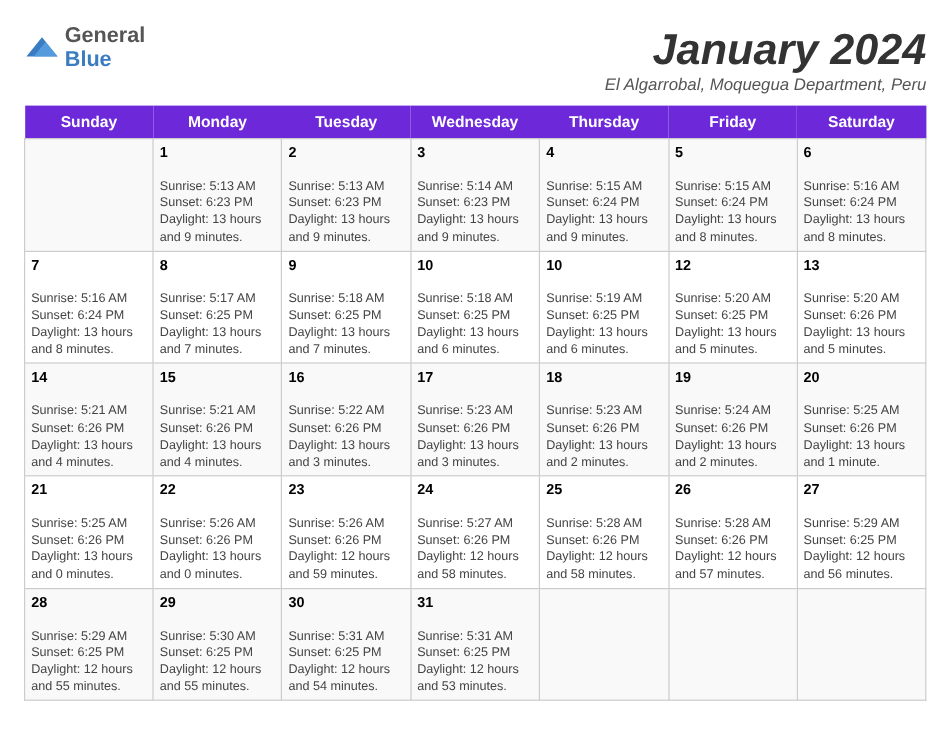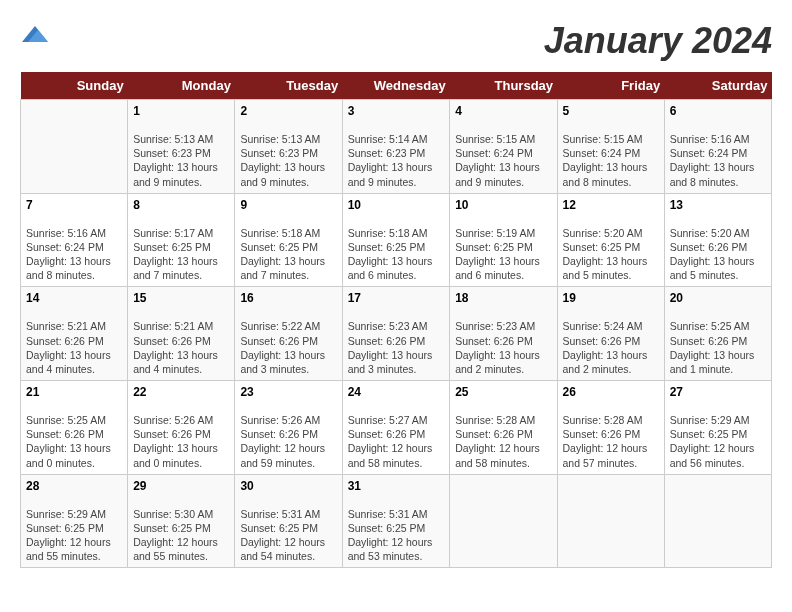--- a/index.html
+++ b/index.html
@@ -44,24 +44,24 @@
     .calendar-subtitle {
       font-size: 14px;
       color: #555;
     }
     table {
       width: 100%;
       border-collapse: collapse;
       font-size: 11px;
     }
     thead tr th {
-      background-color: #7f1d1d;
+      background-color: #6d28d9;
       color: #fff;
       padding: 6px 4px;
-      text-align: right;
+      text-align: center;
       font-size: 13px;
       font-weight: bold;
     }
     tbody tr td {
       border: 1px solid #ccc;
       vertical-align: top;
       padding: 4px 5px;
       min-height: 80px;
       height: 90px;
       width: 108px;
@@ -87,23 +87,28 @@
   </style>
 </head>
 <body>
 
 <div class="header-section">
   <div class="logo">
     <svg class="logo-icon" viewBox="0 0 30 30" xmlns="http://www.w3.org/2000/svg">
       <polygon points="2,22 15,6 28,22" fill="#3a7cc1"></polygon>
       <polygon points="8,22 18,10 28,22" fill="#5fa8e8" opacity="0.7"></polygon>
     </svg>
+    <div class="logo-text">
+      <div class="logo-general">General</div>
+      <div class="logo-blue">Blue</div>
+    </div>
   </div>
   <div class="title-section">
     <div class="calendar-title">January 2024</div>
+    <div class="calendar-subtitle">El Algarrobal, Moquegua Department, Peru</div>
   </div>
 </div>
 
 <table>
   <thead>
     <tr id="days-header">
     <th>Sunday</th>
         <th>Monday</th>
         <th>Tuesday</th>
         <th>Wednesday</th>

